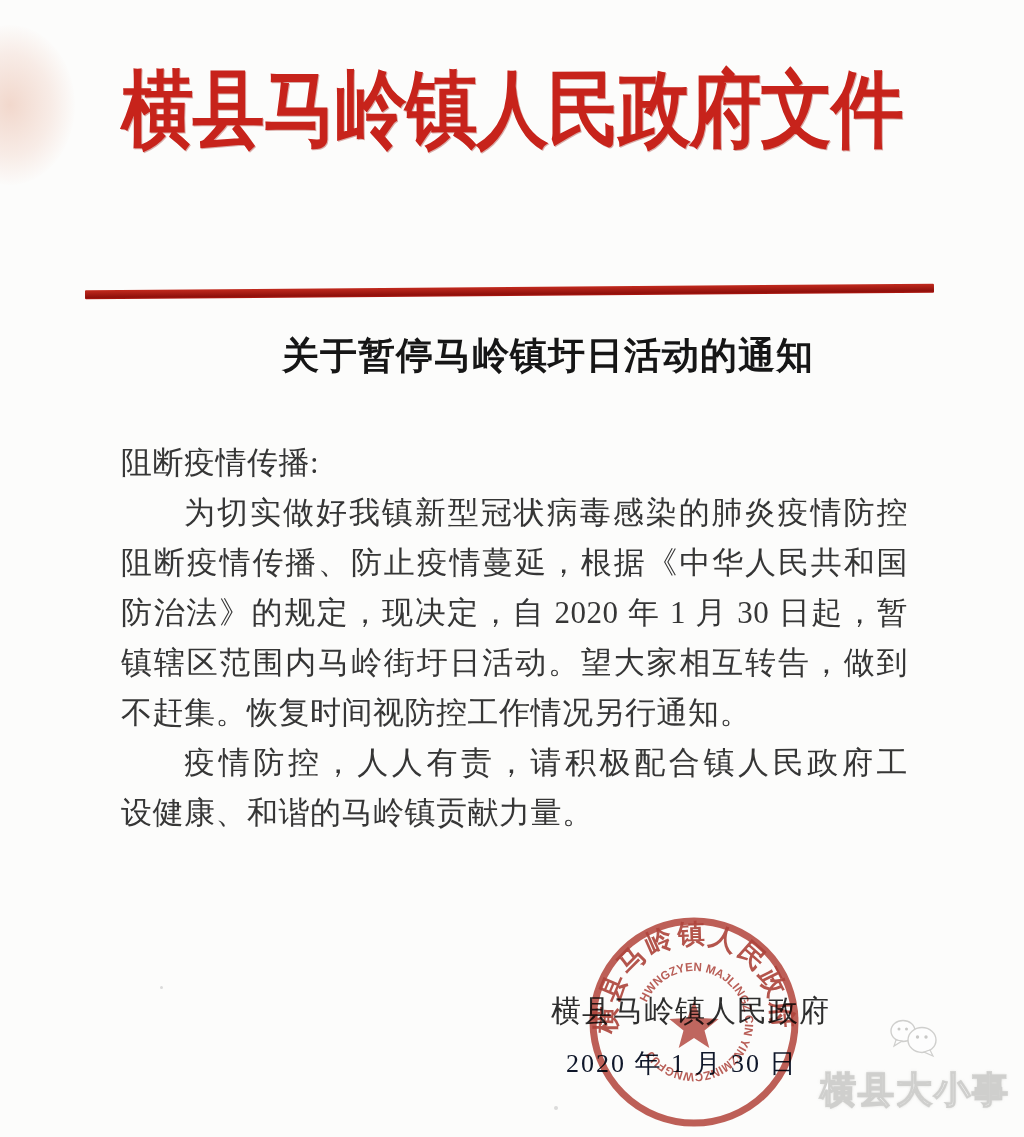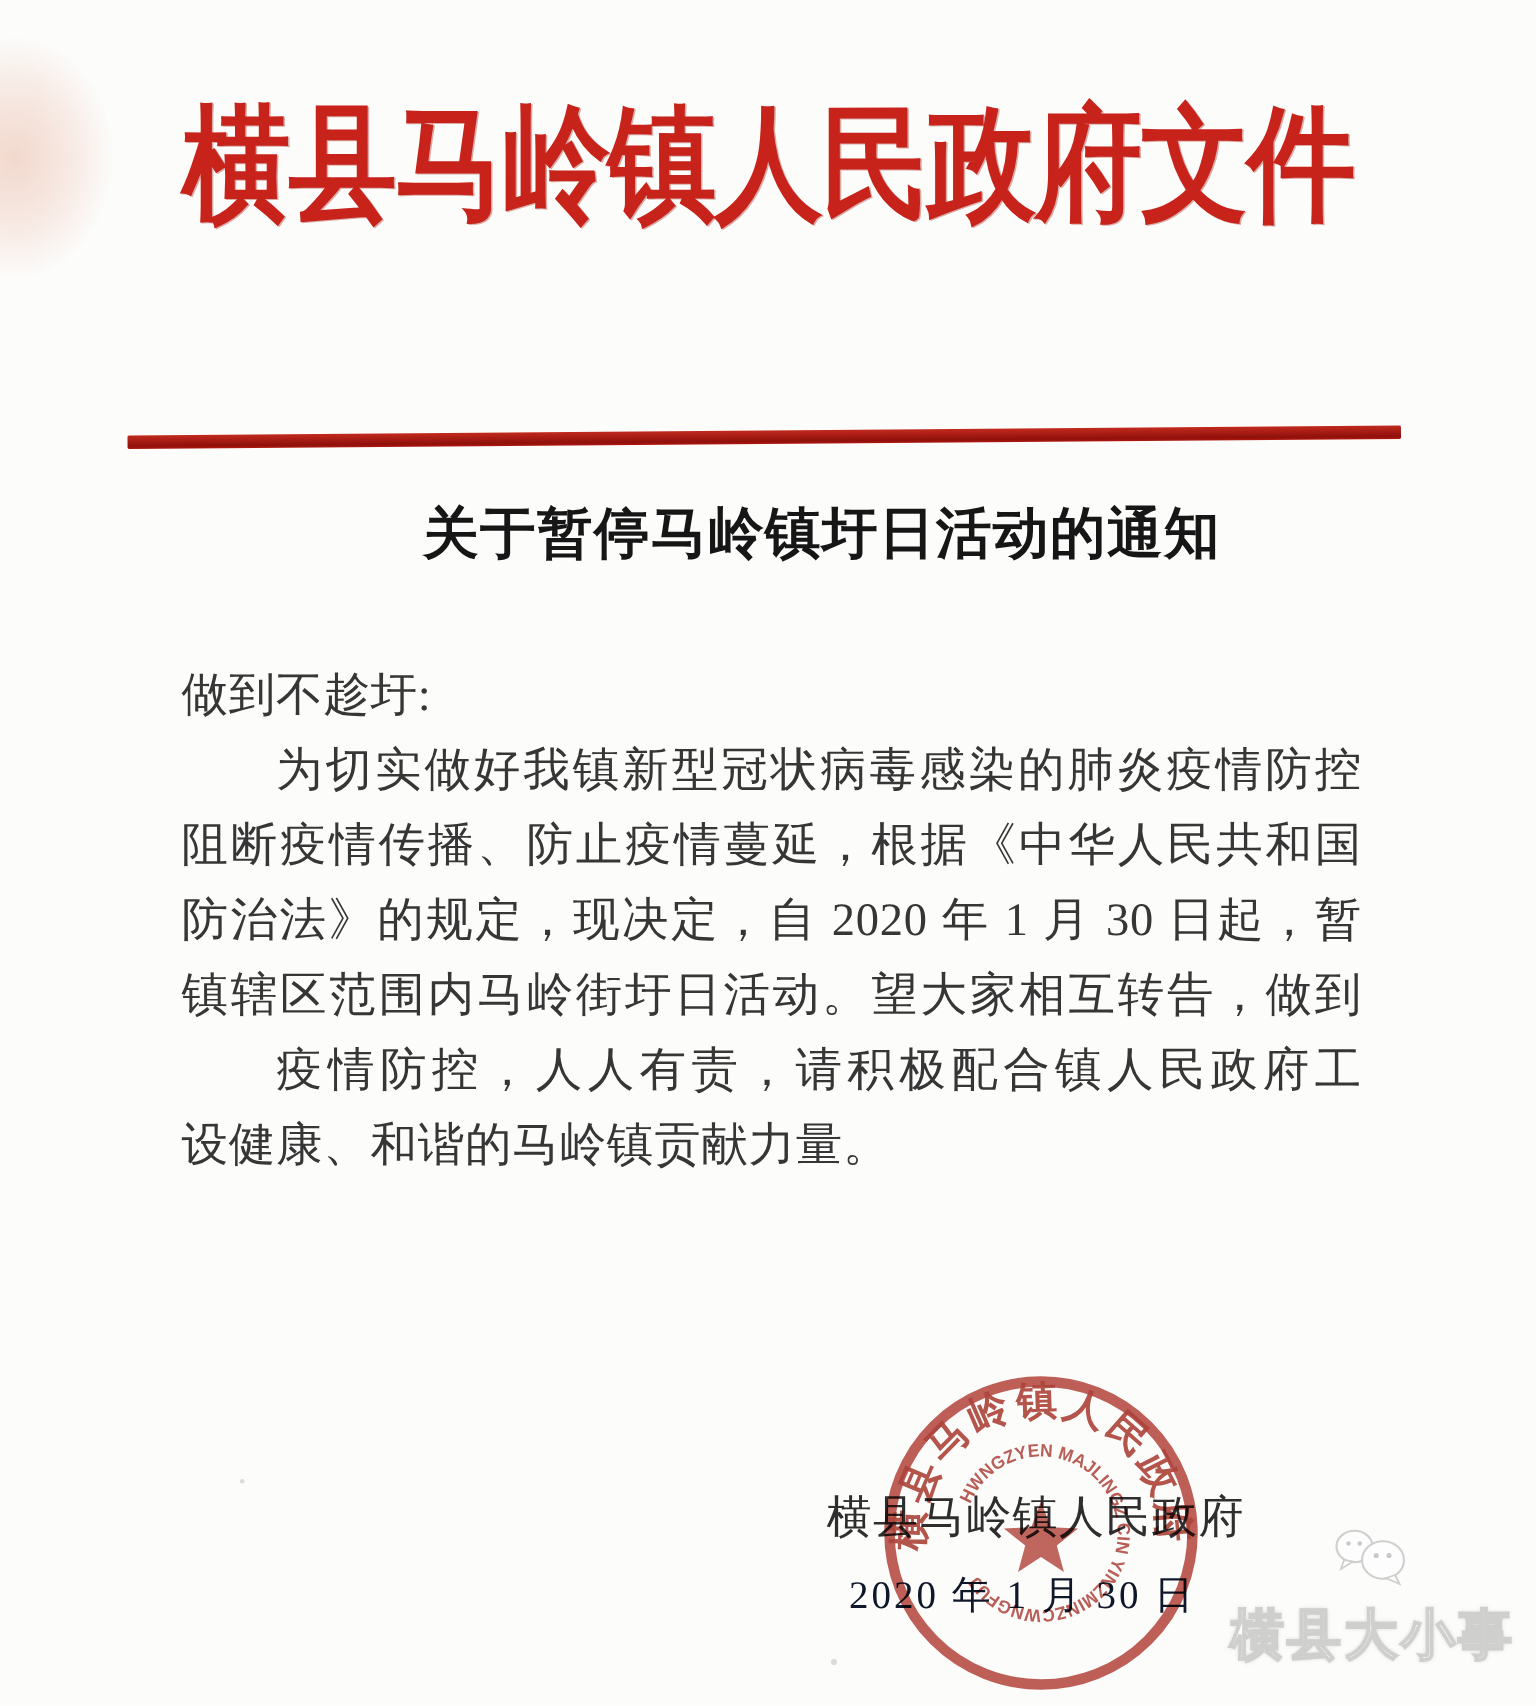--- a/index.html
+++ b/index.html
@@ -93,25 +93,26 @@
 
   <div class="blotch"></div>
 
   <div class="red-header">横县马岭镇人民政府文件</div>
 
   <div class="red-rule"></div>
 
   <div class="doc-title">关于暂停马岭镇圩日活动的通知</div>
 
   <div class="body-block">
-    <div class="body-line">做到不趁圩:</div>
+    <div class="body-line">阻断疫情传播:</div>
     <div class="body-line fill indent">为切实做好我镇新型冠状病毒感染的肺炎疫情防控工作，</div>
     <div class="body-line fill">阻断疫情传播、防止疫情蔓延，根据《中华人民共和国传染病</div>
     <div class="body-line fill">防治法》的规定，现决定，自 2020 年 1 月 30 日起，暂停马岭</div>
     <div class="body-line fill">镇辖区范围内马岭街圩日活动。望大家相互转告，做到不趁圩、</div>
+    <div class="body-line">不赶集。恢复时间视防控工作情况另行通知。</div>
     <div class="body-line fill indent">疫情防控，人人有责，请积极配合镇人民政府工作，为建</div>
     <div class="body-line">设健康、和谐的马岭镇贡献力量。</div>
   </div>
 
   <div class="sig-line">横县马岭镇人民政府</div>
   <div class="date-line">2020 年 1 月 30 日</div>
 
   <svg class="seal" viewBox="0 0 236 236" xmlns="http://www.w3.org/2000/svg">
     <defs>
       <path id="cnArc" d="M 40.2 131.7 A 79 79 0 1 1 195.8 131.7" fill="none"></path>

